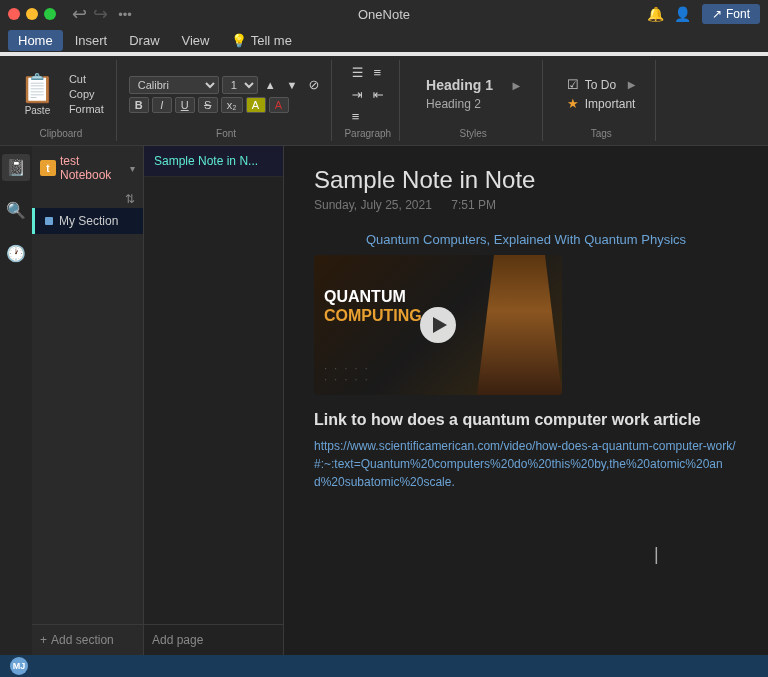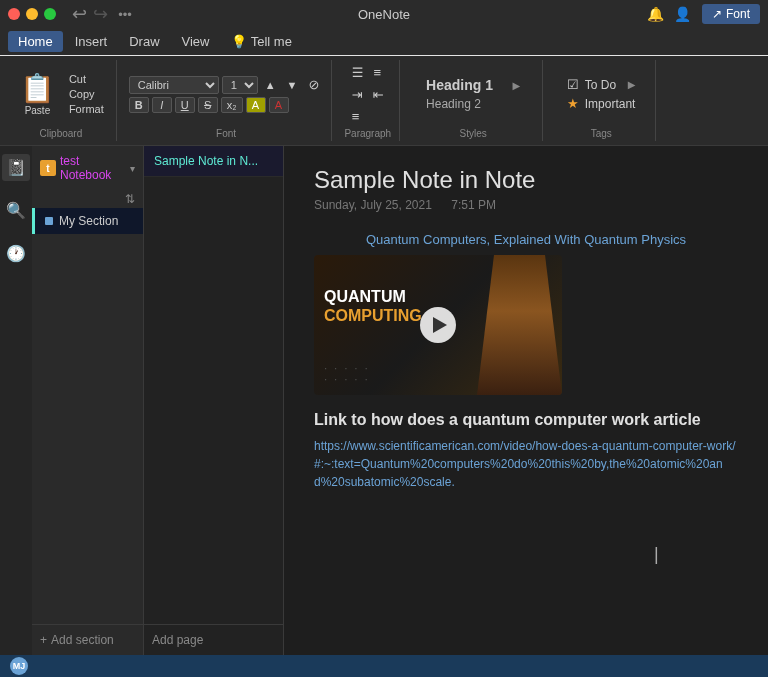--- a/index.html
+++ b/index.html
@@ -13,21 +13,21 @@
     .traffic-light { width: 12px; height: 12px; border-radius: 50%; cursor: pointer; }
     .tl-red { background: #ff5f57; }
     .tl-yellow { background: #febc2e; }
     .tl-green { background: #28c840; }
     #titlebar-center { position: absolute; left: 50%; transform: translateX(-50%); font-size: 13px; color: #ccc; }
     #titlebar-right { display: flex; gap: 10px; align-items: center; }
     .titlebar-icon { color: #aaa; font-size: 14px; cursor: pointer; }
 
     
     #menubar {
-      height: 28px; background: #2b2b2b; display: flex; align-items: center; padding: 0 8px; gap: 2px; border-bottom: 1px solid #e5e5e5;
+      height: 28px; background: #2b2b2b; display: flex; align-items: center; padding: 0 8px; gap: 2px; border-bottom: 4px solid #e5e5e5;
     }
     .menu-item { padding: 3px 10px; color: #ccc; cursor: pointer; border-radius: 3px; font-size: 13px; }
     .menu-item:hover, .menu-item.active { background: #3a5a8a; color: white; }
     .menu-item.active { background: #3a5a8a; }
 
     
     #ribbon {
       height: 90px; background: #2b2b2b; border-bottom: 1px solid #3a3a3a; display: flex; align-items: stretch; padding: 4px 6px; gap: 4px;
     }
     .ribbon-group { display: flex; flex-direction: column; align-items: center; border-right: 1px solid #444; padding: 0 8px; }
@@ -68,21 +68,21 @@
     
     #sidebar-icons { width: 32px; background: #252525; display: flex; flex-direction: column; align-items: center; padding-top: 8px; gap: 16px; }
     .sidebar-icon { color: #888; font-size: 16px; cursor: pointer; padding: 4px; border-radius: 3px; }
     .sidebar-icon:hover, .sidebar-icon.active { color: #6ba3d6; }
     .sidebar-icon.active { background: #3a3a3a; }
 
     
     #section-panel { width: 112px; background: #2a2a2a; border-right: 1px solid #3a3a3a; display: flex; flex-direction: column; }
     #notebook-header { display: flex; align-items: center; padding: 8px 8px; gap: 4px; cursor: pointer; }
     .notebook-icon { width: 16px; height: 16px; background: #e8a030; border-radius: 2px; display: flex; align-items: center; justify-content: center; color: white; font-size: 10px; font-weight: bold; }
-    .notebook-name { font-size: 12px; color: #d946ef; flex: 1; }
+    .notebook-name { font-size: 12px; color: #fca5a5; flex: 1; }
     .notebook-arrow { color: #888; font-size: 10px; }
     .sort-icon { color: #888; font-size: 12px; cursor: pointer; }
 
     .section-item { display: flex; align-items: center; gap: 6px; padding: 6px 10px; cursor: pointer; border-left: 3px solid transparent; }
     .section-item.active { background: #0f172a; border-left: 3px solid #5eead4; }
     .section-dot { width: 8px; height: 8px; background: #6ba3d6; border-radius: 1px; }
     .section-label { font-size: 12px; color: #ccc; }
 
     #section-footer { margin-top: auto; padding: 8px; border-top: 1px solid #3a3a3a; }
     .add-section-btn { font-size: 12px; color: #888; cursor: pointer; display: flex; align-items: center; gap: 4px; }

